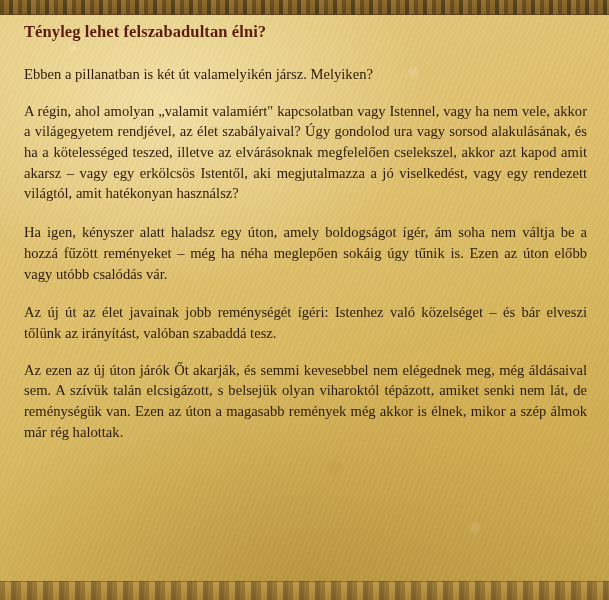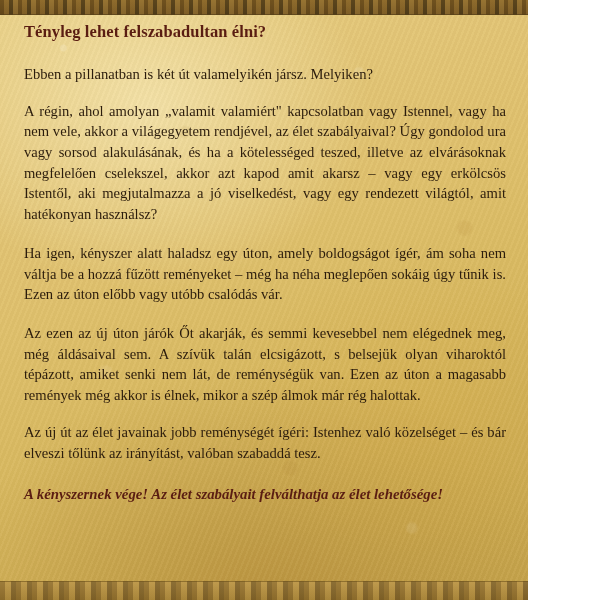--- a/index.html
+++ b/index.html
@@ -7,21 +7,21 @@
     padding: 0;
   }
   body {
     width: 609px;
     height: 600px;
     overflow: hidden;
     font-family: "Liberation Serif", serif;
   }
   .page {
     position: relative;
-    width: 528px;
+    width: 609px;
     height: 600px;
     box-sizing: border-box;
     background:
       radial-gradient(ellipse 70% 50% at 28% 18%, rgba(255,246,205,0.55), rgba(255,246,205,0) 60%),
       radial-gradient(ellipse 60% 45% at 80% 70%, rgba(214,170,70,0.30), rgba(214,170,70,0) 62%),
       radial-gradient(ellipse 90% 60% at 50% 100%, rgba(160,116,38,0.40), rgba(160,116,38,0) 65%),
       linear-gradient(160deg, #e8cf84 0%, #e3c677 22%, #dfc06c 42%, #d8b85f 62%, #cfae55 80%, #c6a44c 100%);
     overflow: hidden;
   }
   
@@ -116,18 +116,17 @@
   <div class="texture"></div>
   <div class="top-band"></div>
   <div class="bottom-band"></div>
 
   <div class="content">
     <h1 class="doc-title">Tényleg lehet felszabadultan élni?</h1>
 
     <p class="para">Ebben a pillanatban is két út valamelyikén jársz. Melyiken?</p>
     <p class="para gap-lg">A régin, ahol amolyan „valamit valamiért" kapcsolatban vagy Istennel, vagy ha nem vele, akkor a világegyetem rendjével, az élet szabályaival? Úgy gondolod ura vagy sorsod alakulásának, és ha a kötelességed teszed, illetve az elvárásoknak megfelelően cselekszel, akkor azt kapod amit akarsz – vagy egy erkölcsös Istentől, aki megjutalmazza a jó viselkedést, vagy egy rendezett világtól, amit hatékonyan használsz?</p>
     <p class="para gap-lg">Ha igen, kényszer alatt haladsz egy úton, amely boldogságot ígér, ám soha nem váltja be a hozzá fűzött reményeket – még ha néha meglepően sokáig úgy tűnik is. Ezen az úton előbb vagy utóbb csalódás vár.</p>
+    <p class="para">Az új út az élet javainak jobb reménységét ígéri: Istenhez való közelséget – és bár elveszi tőlünk az irányítást, valóban szabaddá tesz.</p>
     <p class="para tight">Az ezen az új úton járók Őt akarják, és semmi kevesebbel nem elégednek meg, még áldásaival sem. A szívük talán elcsigázott, s belsejük olyan viharoktól tépázott, amiket senki nem lát, de reménységük van. Ezen az úton a magasabb remények még akkor is élnek, mikor a szép álmok már rég halottak.</p>
-    <p class="para">Az új út az élet javainak jobb reménységét ígéri: Istenhez való közelséget – és bár elveszi tőlünk az irányítást, valóban szabaddá tesz.</p>
 
-    <p class="closing">A kényszernek vége! Az élet szabályait felválthatja az élet lehetősége!</p>
   </div>
 </div>
 
 </body></html>

